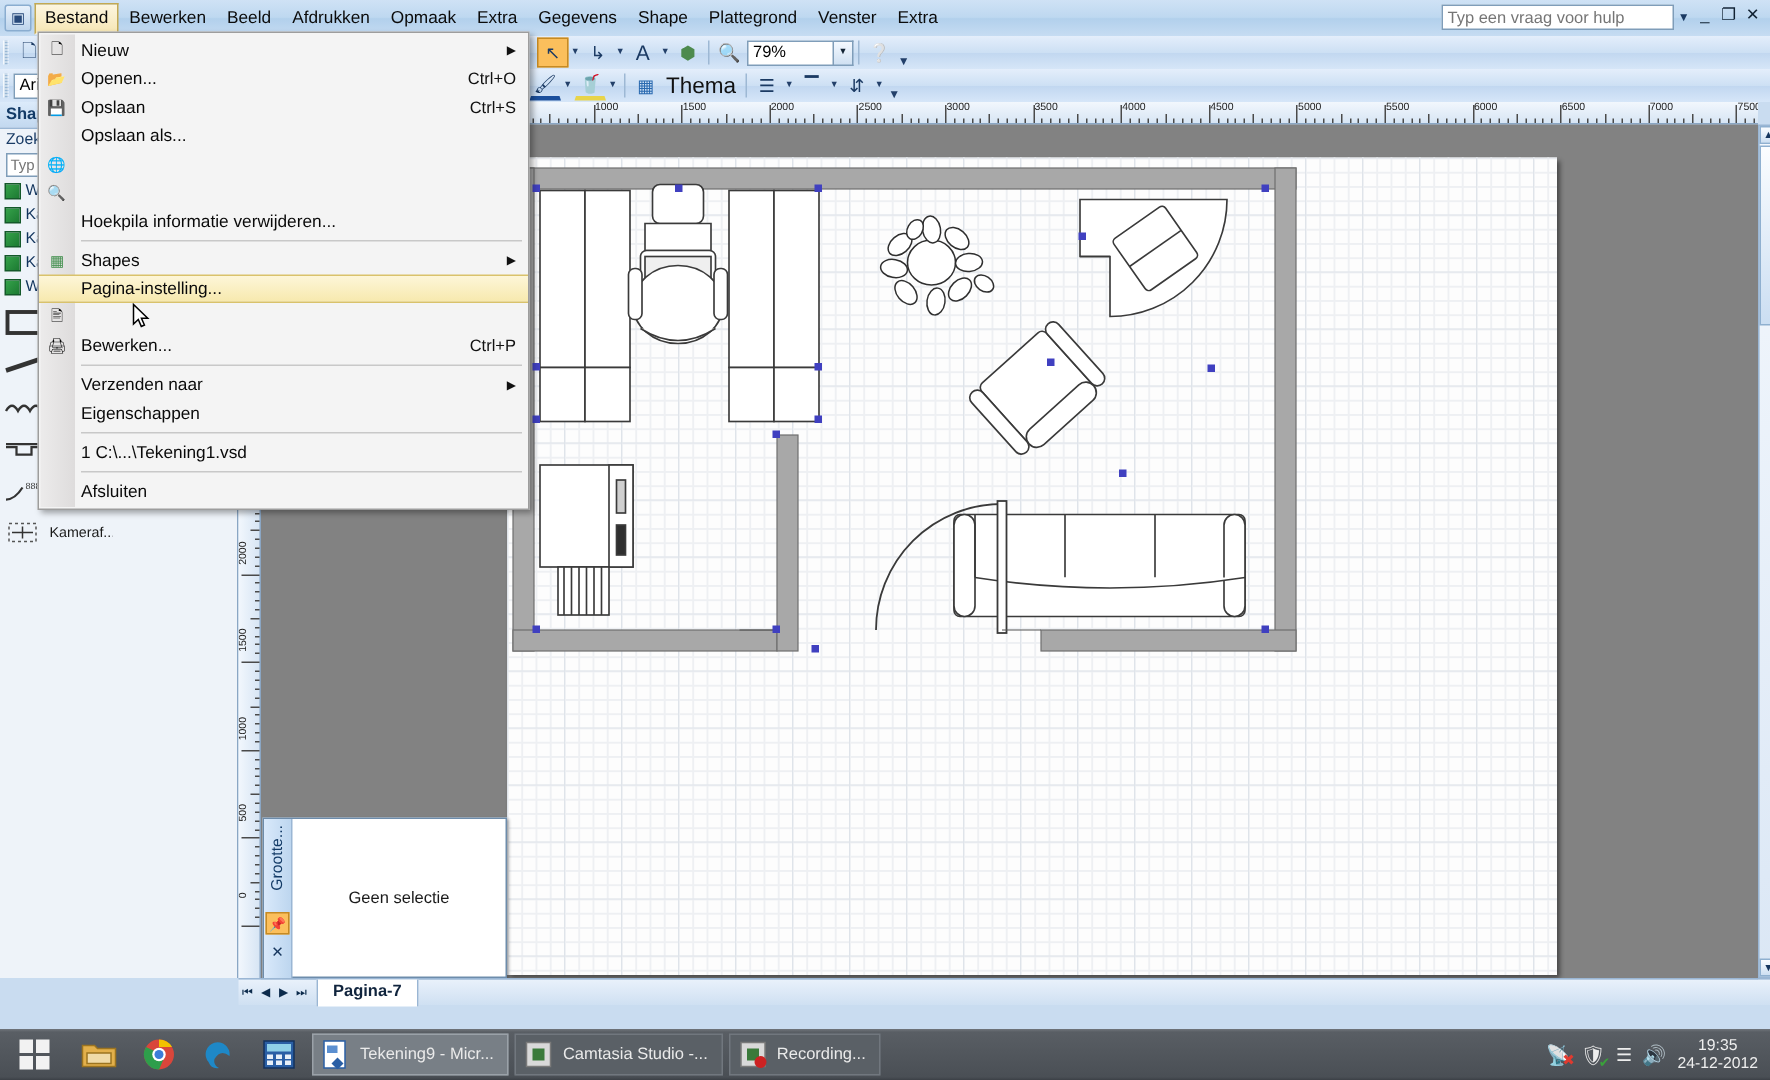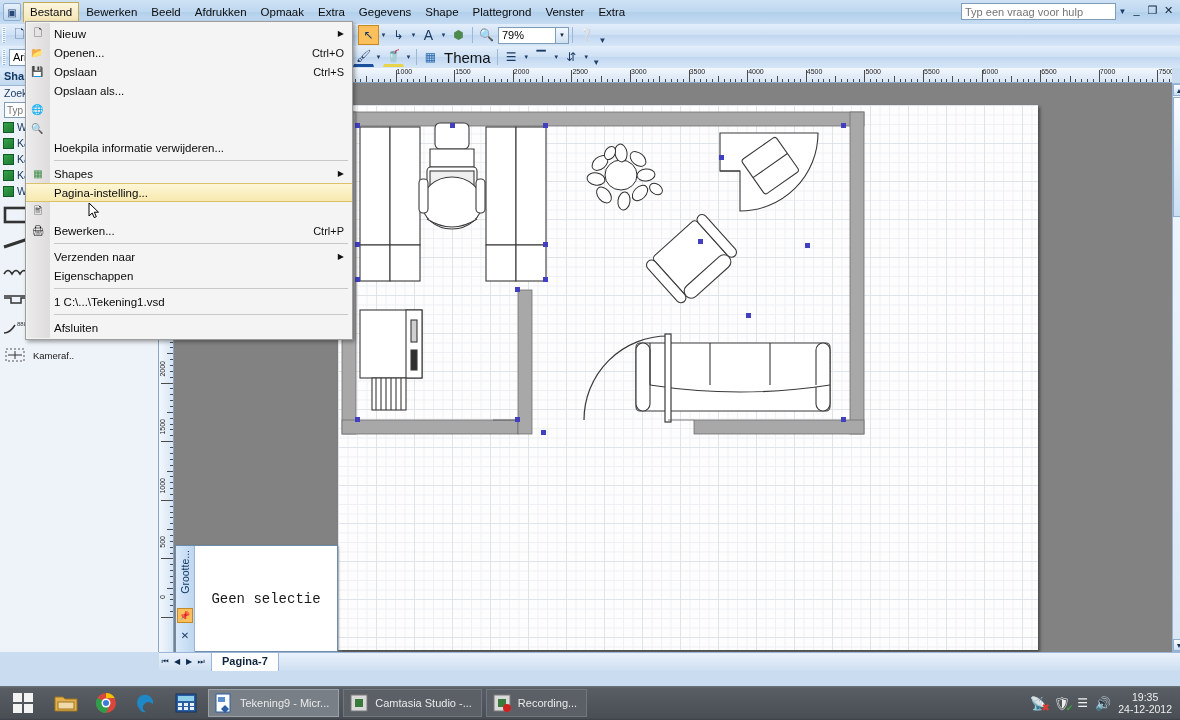--- a/index.html
+++ b/index.html
@@ -186,21 +186,21 @@
     font-size:10.5px; color:#123a66; padding:4px 3px; white-space:nowrap;
   }
   .sw-pin { position:absolute; left:1px; top:62px; width:16px; height:15px;
             background:#fbbf5c; border:1px solid #c58a24;
             display:flex; align-items:center; justify-content:center; font-size:9px; color:#5a3b06; }
   .sw-close { position:absolute; left:2px; top:82px; width:14px; height:14px;
             display:flex; align-items:center; justify-content:center; font-size:10px; color:#16365e; }
   #sizewin .swbody {
     position:absolute; left:19px; top:0; right:0; bottom:0;
     display:flex; align-items:center; justify-content:center;
-    font-size:14px; color:#1a1a1a;font-family:Liberation Mono, monospace;
+    font-size:11px; color:#1a1a1a;
   }
 
   
   #tabstrip {
     position:absolute; left:159px; top:652px; width:1021px; height:18px;
     background:linear-gradient(180deg,#e9f1fb,#cfe0f2);
     border-top:1px solid #9ab6d4;
     display:flex; align-items:center;
   }
   .navbtn { width:12px; height:14px; display:flex; align-items:center; justify-content:center;

